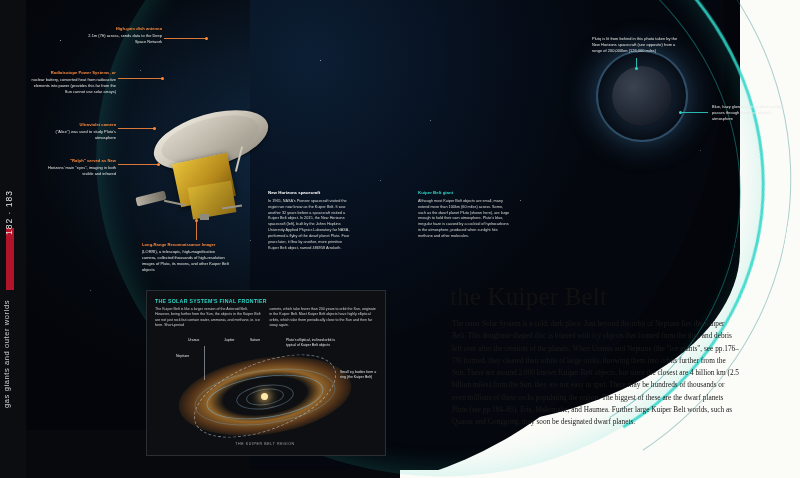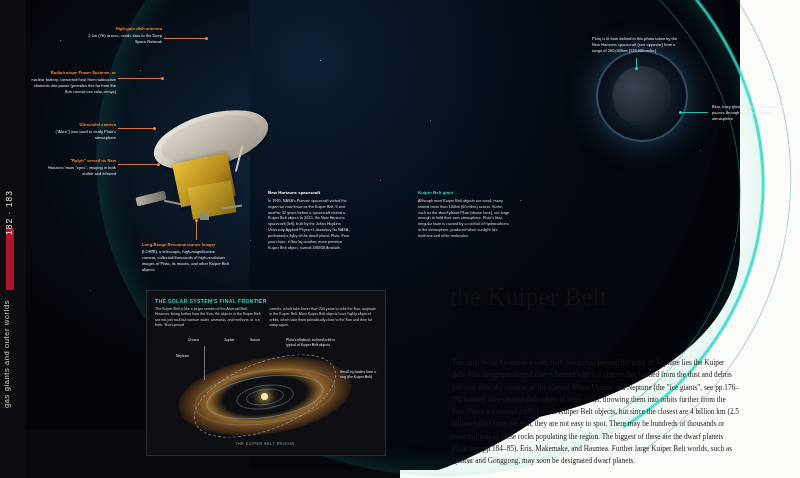--- a/index.html
+++ b/index.html
@@ -81,21 +81,21 @@
   .belt-ring2{position:absolute;left:44px;top:38px;width:140px;height:52px;border:1px solid rgba(120,200,255,.25);border-radius:50%;transform:rotate(-8deg);}
   .sun{position:absolute;left:111px;top:61px;width:7px;height:7px;border-radius:50%;background:#ffe9a8;box-shadow:0 0 8px 3px rgba(255,210,120,.7);}
   .orbit{position:absolute;border:1px solid rgba(160,200,230,.35);border-radius:50%;transform:rotate(-8deg);}
   .pluto-orb{position:absolute;left:40px;top:30px;width:148px;height:66px;border:1px dashed rgba(200,220,240,.5);border-radius:50%;transform:rotate(-21deg);}
   .dlabel{position:absolute;color:#dfe3e8;font-size:3.5px;line-height:1.4;}
   .dlead{position:absolute;background:rgba(220,230,240,.6);height:1px;}
   .dcap{position:absolute;left:0;bottom:4px;width:230px;text-align:center;color:#9fa6ae;font-size:3.6px;letter-spacing:.6px;}
 
   
   .rtitle{position:absolute;left:450px;top:283px;color:#111;font-size:25px;font-family:"Liberation Serif",serif;letter-spacing:.2px;}
-  .rbody{position:absolute;left:452px;top:318px;width:288px;color:#1b1b1b;font-size:7.3px;line-height:1.68;font-family:"Liberation Serif",serif;margin-top:39px;}
+  .rbody{position:absolute;left:452px;top:318px;width:288px;color:#1b1b1b;font-size:7.3px;line-height:1.68;font-family:"Liberation Serif",serif;}
 </style>
 </head>
 <body>
 
 <div class="spread">
 
   <div class="right-white"></div>
 
   <div class="sky"></div>
   <div class="sky2"></div>

